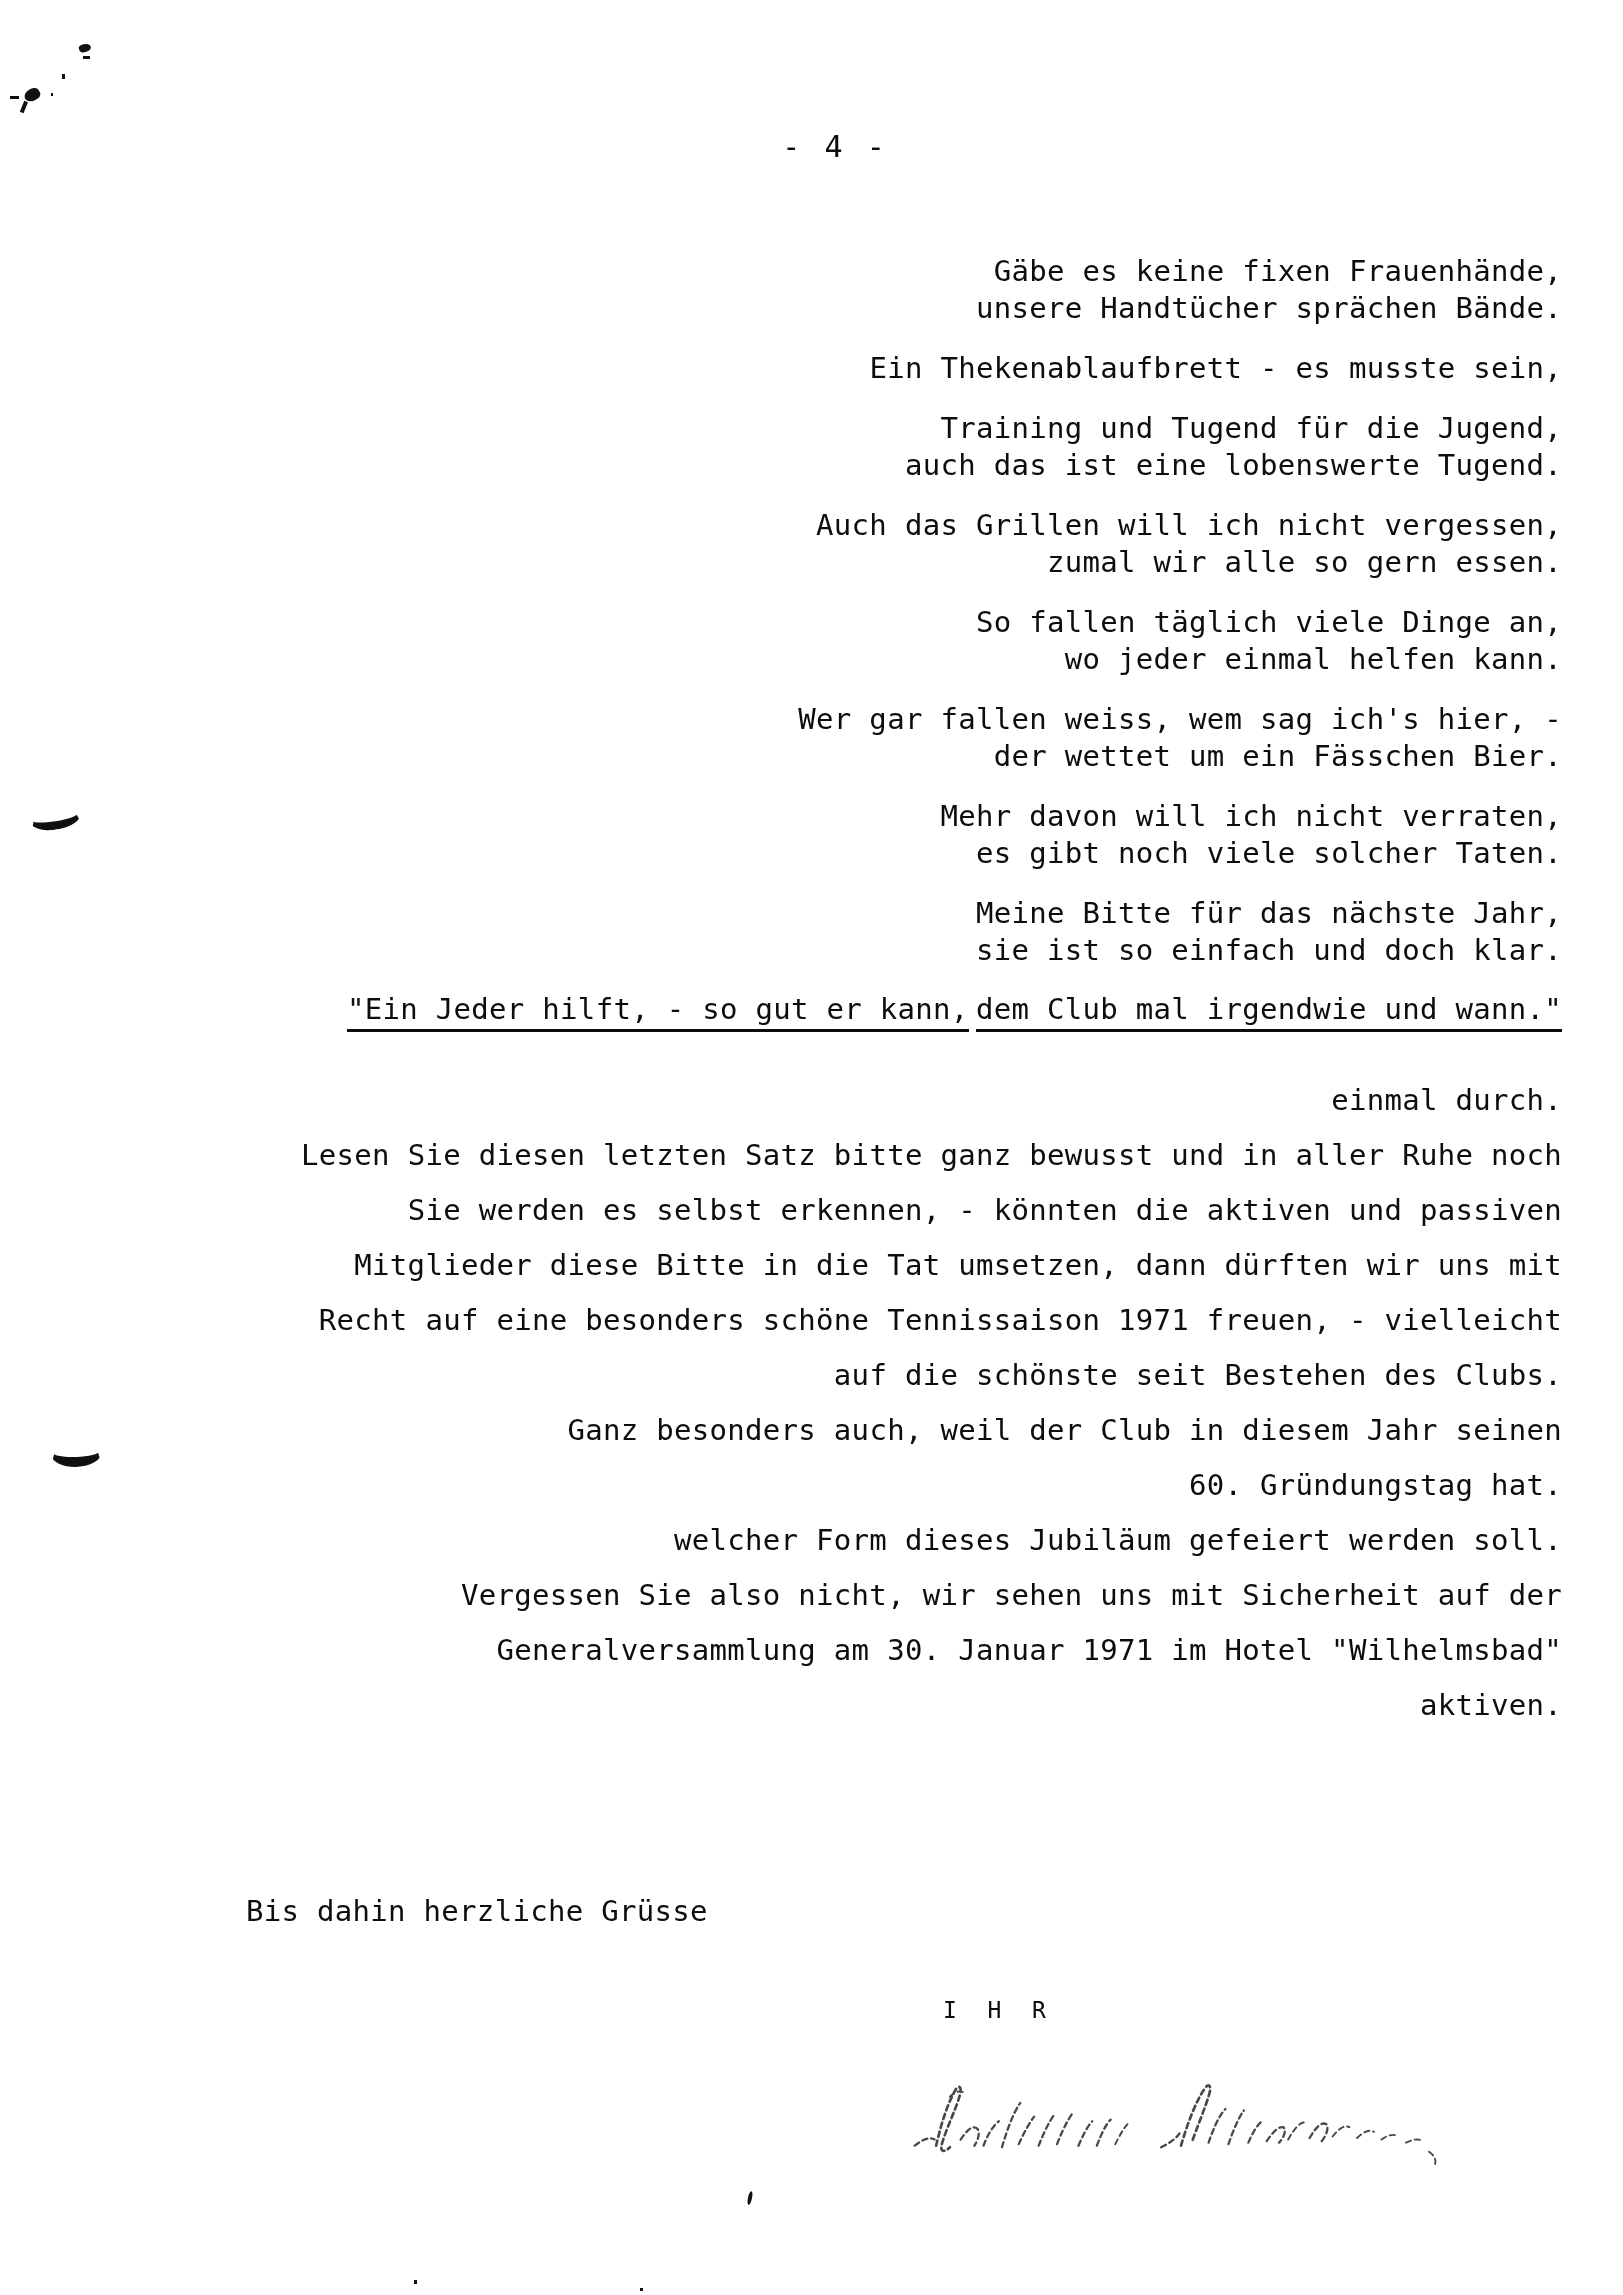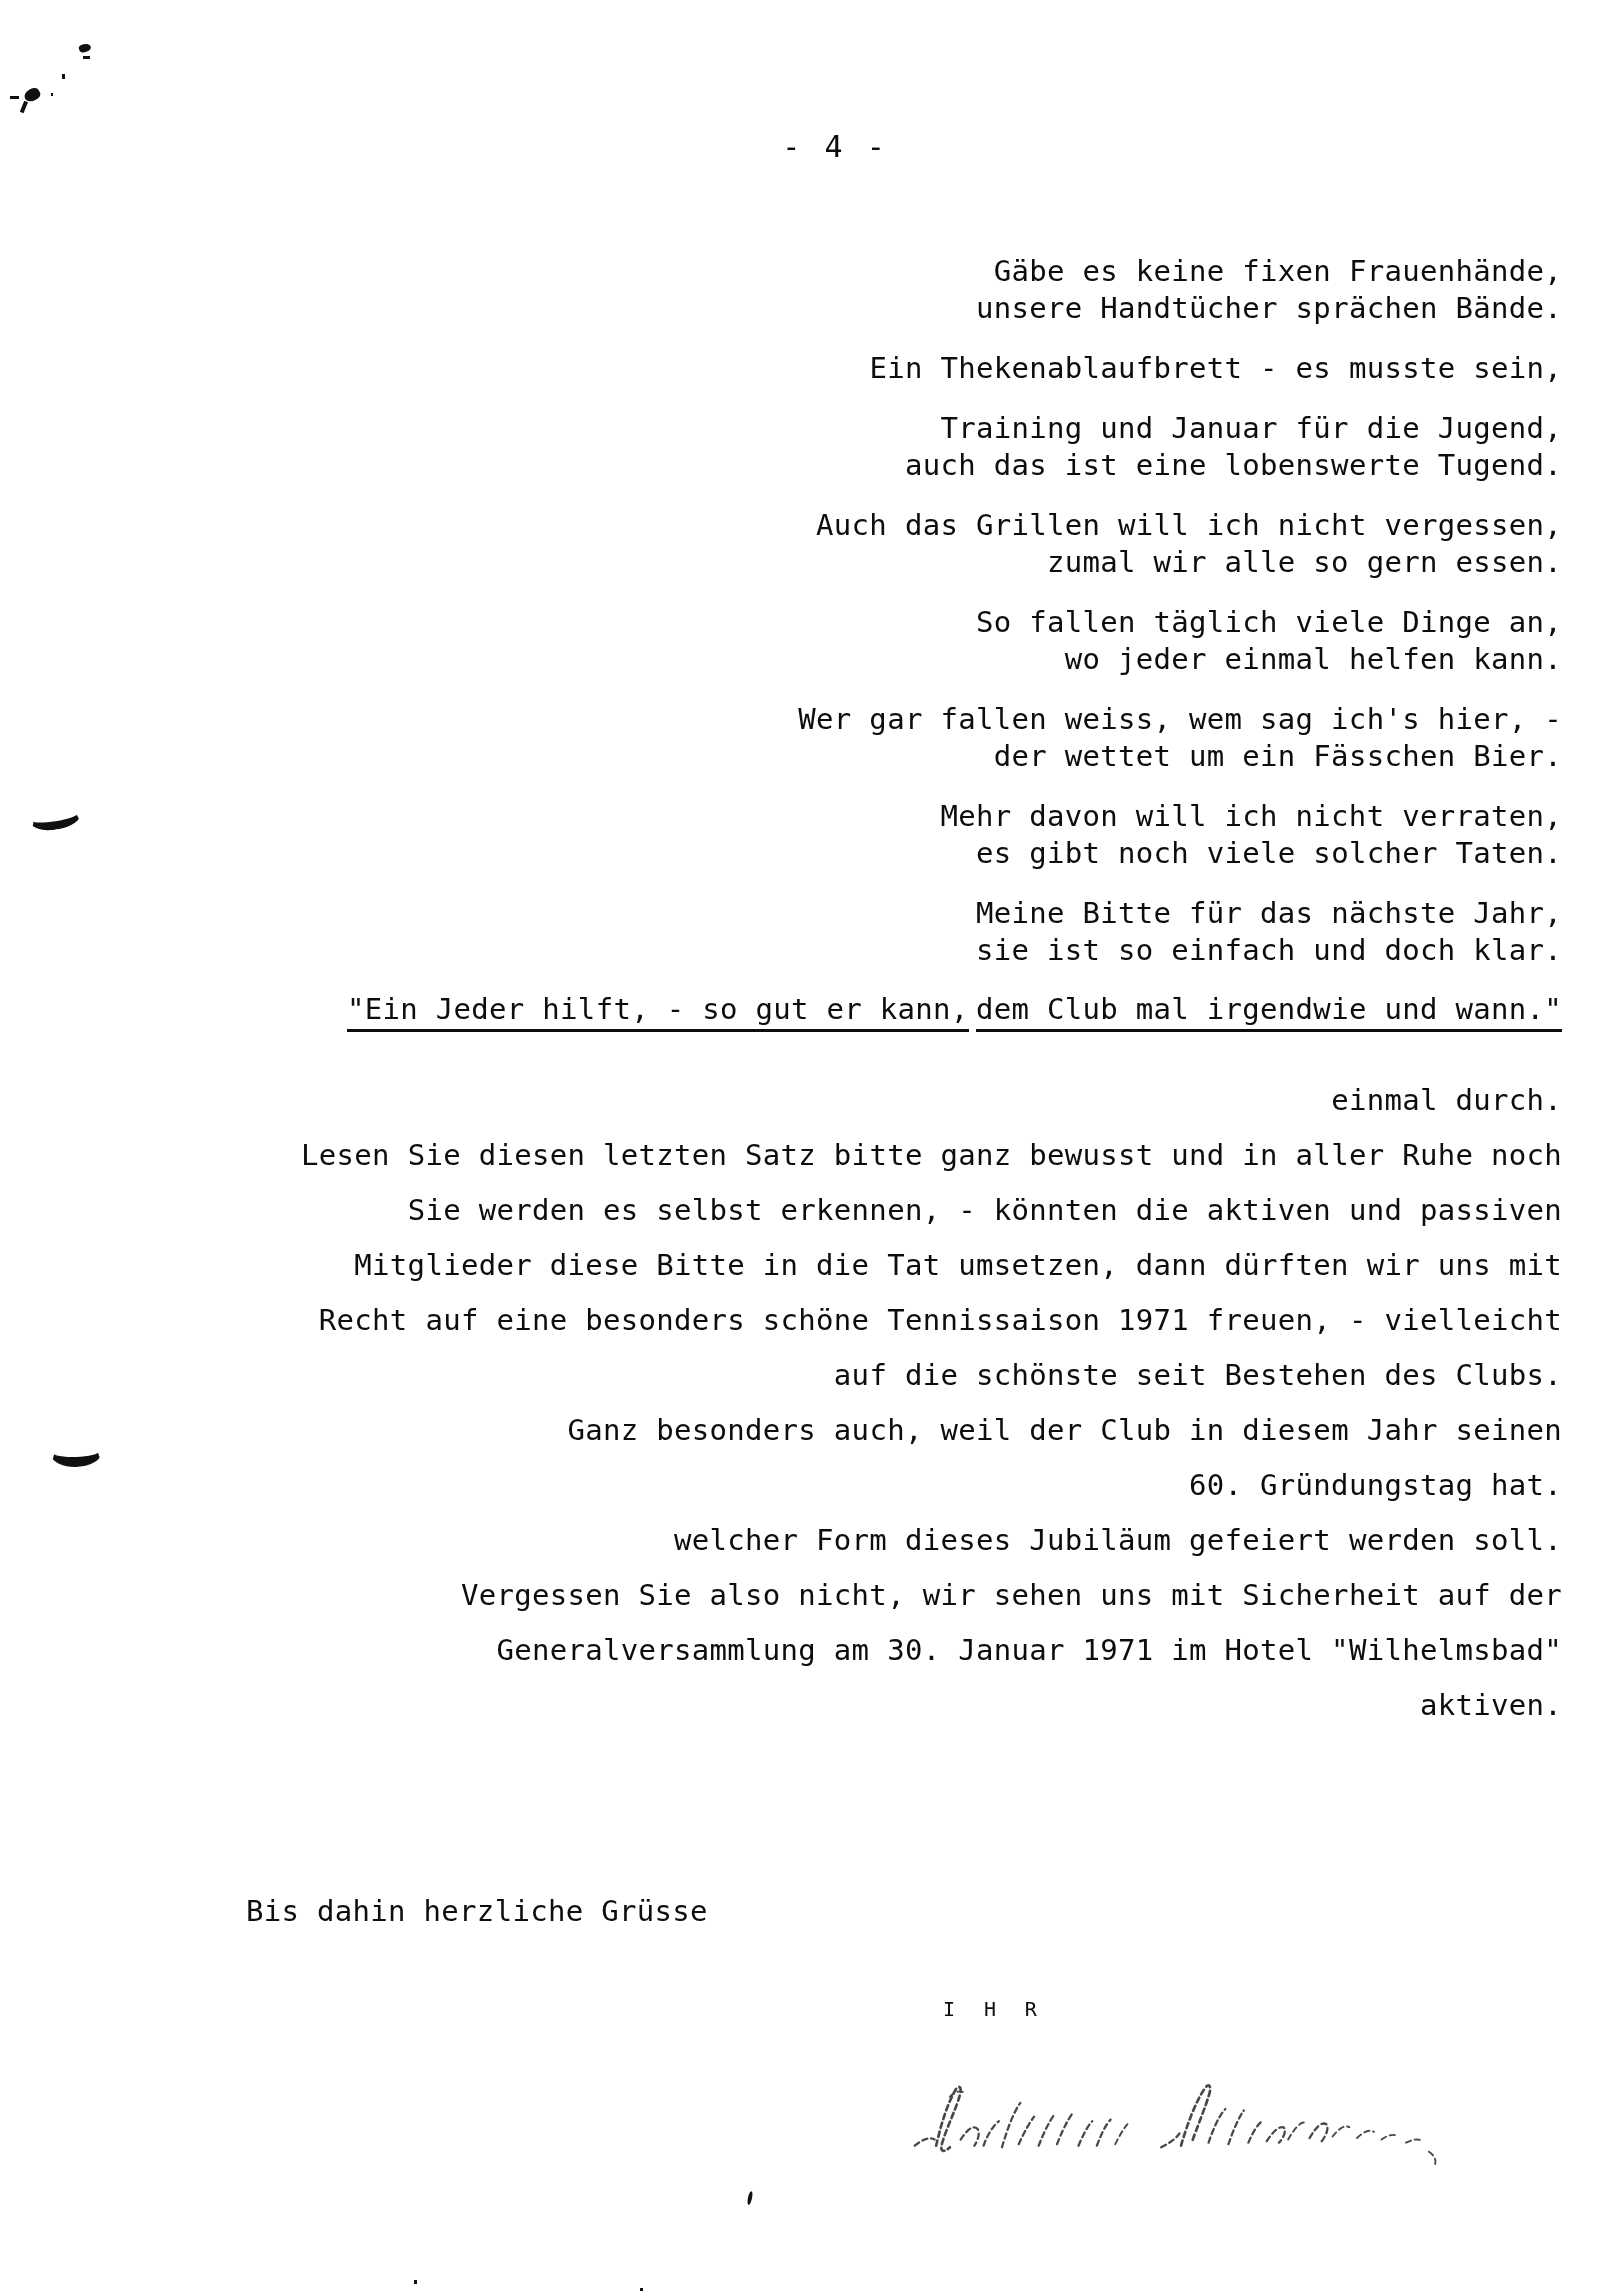--- a/index.html
+++ b/index.html
@@ -84,21 +84,21 @@
     top: 1894px;
     font-size: 29px;
     letter-spacing: 0.3px;
     white-space: pre;
     color: #0d0d0d;
   }
   .salutation-ihr {
     position: absolute;
     left: 943px;
     top: 1997px;
-    font-size: 20px;
+    font-size: 23px;
     letter-spacing: 8.4px;
     color: #0d0d0d;
   }
 
   
   .signature {
     position: absolute;
     left: 904px;
     top: 2066px;
     width: 551px;
@@ -150,21 +150,21 @@
     <div class="stanza">
       <div class="line">Gäbe es keine fixen Frauenhände,</div>
       <div class="line">unsere Handtücher sprächen Bände.</div>
     </div>
 
     <div class="stanza">
       <div class="line">Ein Thekenablaufbrett - es musste sein,</div>
     </div>
 
     <div class="stanza">
-      <div class="line">Training und Januar für die Jugend,</div>
+      <div class="line">Training und Tugend für die Jugend,</div>
       <div class="line">auch das ist eine lobenswerte Tugend.</div>
     </div>
 
     <div class="stanza">
       <div class="line">Auch das Grillen will ich nicht vergessen,</div>
       <div class="line">zumal wir alle so gern essen.</div>
     </div>
 
     <div class="stanza">
       <div class="line">So fallen täglich viele Dinge an,</div>

